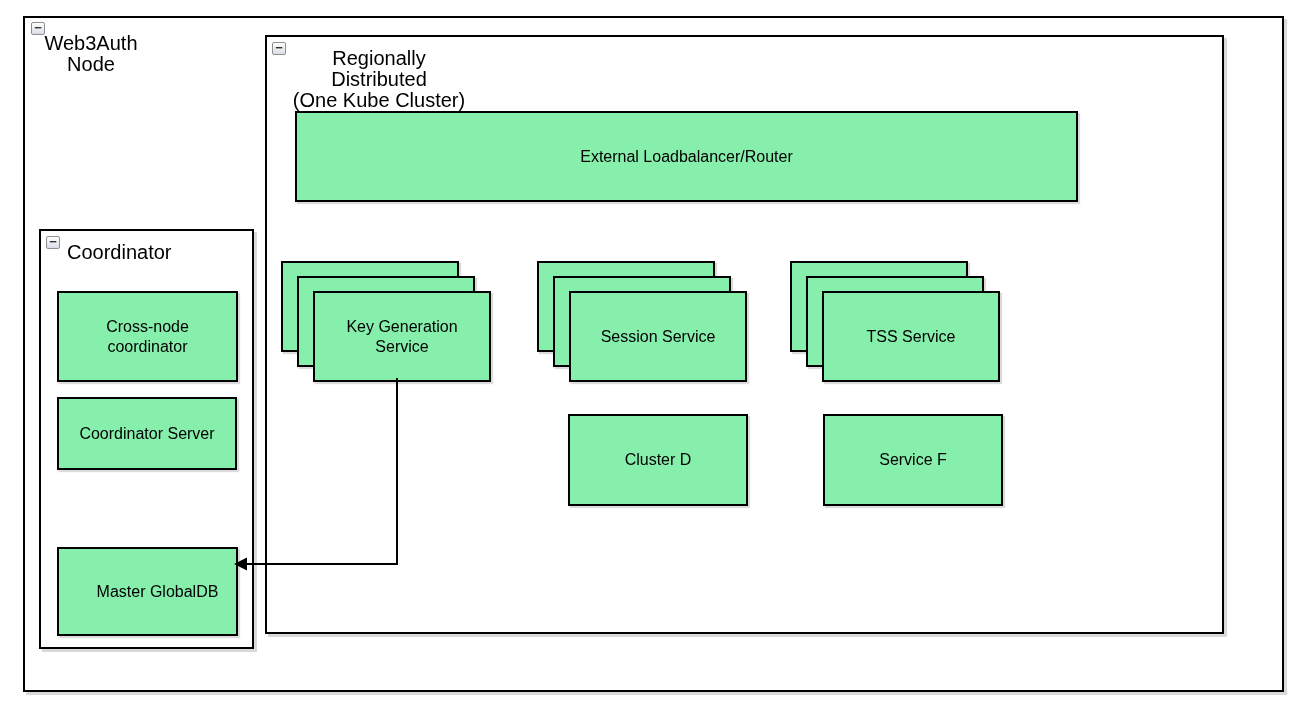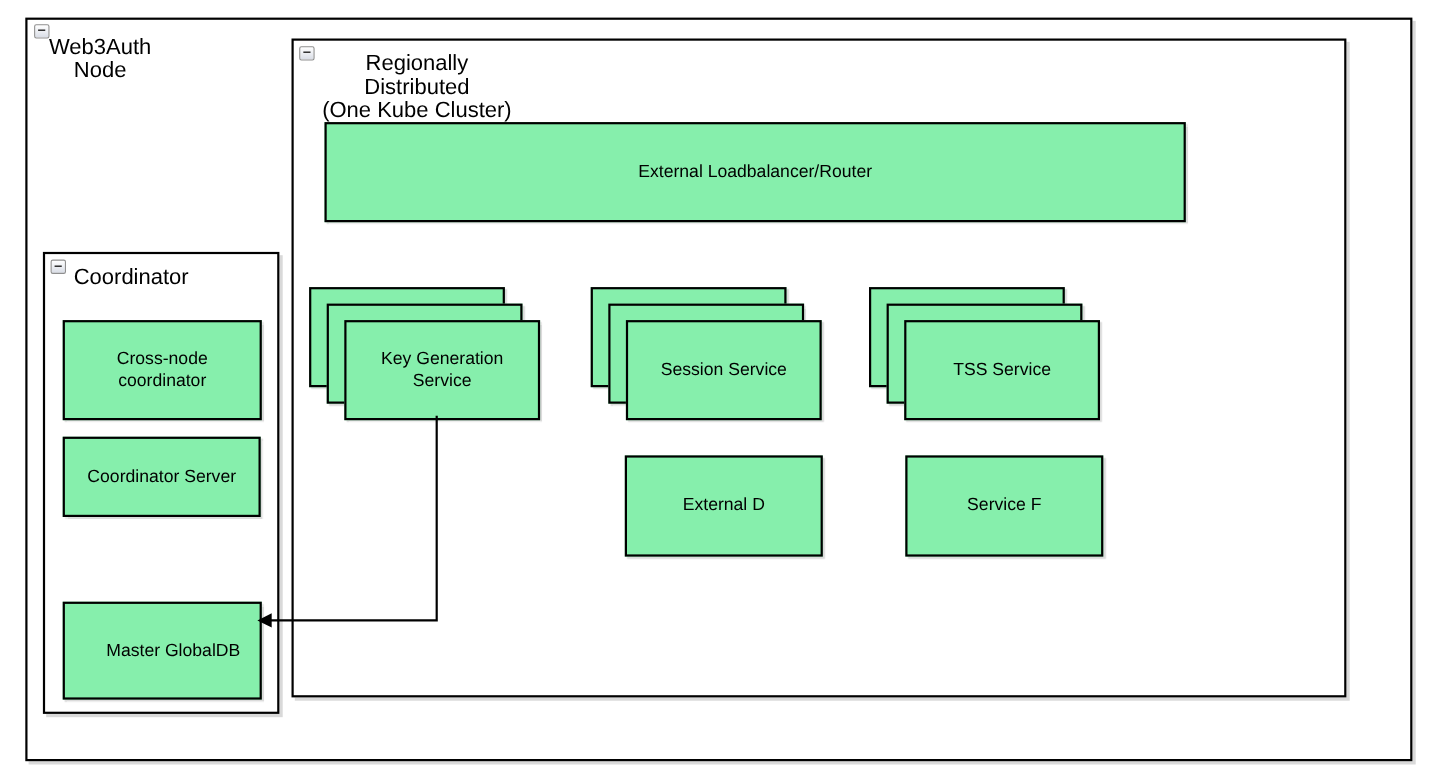--- a/index.html
+++ b/index.html
@@ -92,21 +92,21 @@
 
       <div class="stack" style="left:523px;top:224px;width:210px;height:91px;">
         <div class="box layer l0"></div>
         <div class="box layer l1"></div>
         <div class="box layer l2">
           <span>TSS Service</span>
         </div>
       </div>
 
       <div class="box" style="left:301px;top:377px;width:180px;height:92px;">
-        <span>External D</span>
+        <span>Cluster D</span>
       </div>
 
       <div class="box" style="left:556px;top:377px;width:180px;height:92px;">
         <span>Service F</span>
       </div>
     </div>
   </div>
 
   <svg class="edge-svg" style="left:225px;top:372px;" width="180" height="200" viewBox="0 0 180 200">
     <path d="M 172 6 L 172 192 L 20 192" fill="none" stroke="#000000" stroke-width="2"></path>

